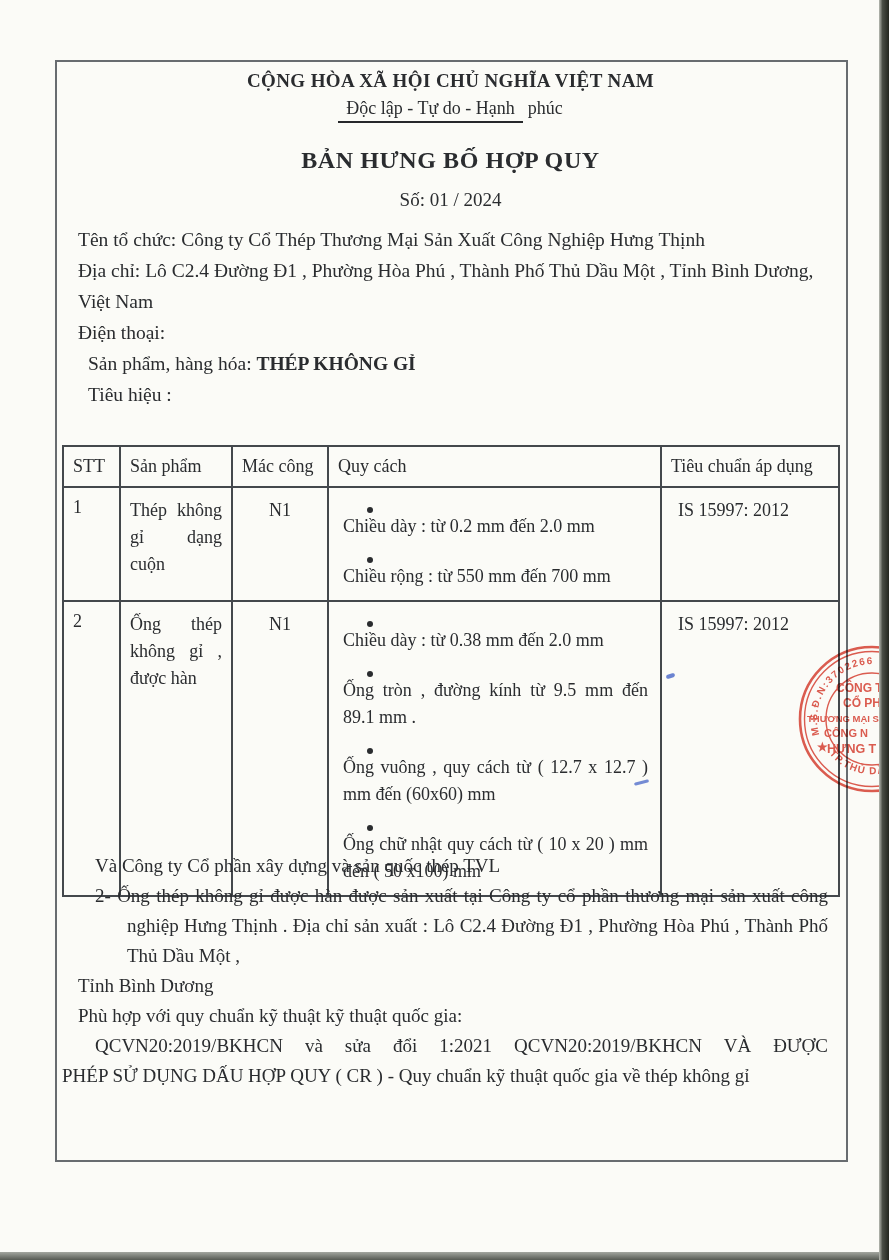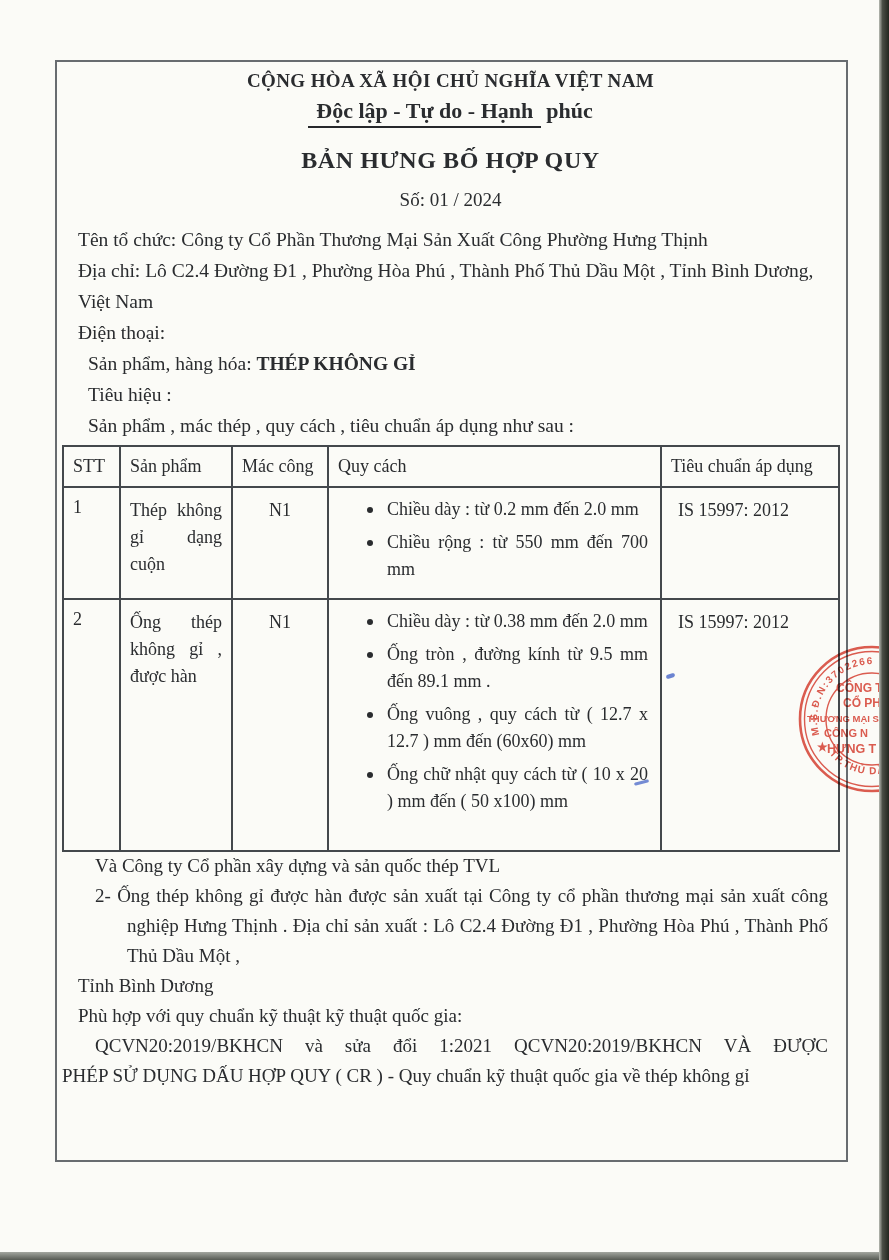--- a/index.html
+++ b/index.html
@@ -17,21 +17,21 @@
   .scan-bottom {
     position:absolute; left:0; bottom:0; width:100%; height:8px; z-index:49;
     background:linear-gradient(to bottom,#a3a69f,#565a53);
   }
   .page-border {
     position:absolute; left:55px; top:60px; width:789px; height:1098px;
     border:2px solid #686c70;
   }
   .centered { position:absolute; left:55px; width:791px; text-align:center; }
   .national { top:70px; font-weight:bold; font-size:19px; letter-spacing:.4px; }
-  .motto { top:98px; font-weight:bold; font-size:22px; }
+  .motto { top:98px; font-weight:normal; font-size:18px; }
   .motto .u { display:inline-block; border-bottom:2px solid #26282b; padding:0 8px 2px 8px; }
   .motto .tail { margin-left:5px; }
   .doc-title { top:147px; font-weight:bold; font-size:24px; letter-spacing:.6px; }
   .doc-number { top:189px; font-size:19px; }
 
   .info { position:absolute; left:78px; top:224px; width:748px; font-size:19.5px; line-height:31px; }
   .info .sub { padding-left:10px; }
   .bold { font-weight:bold; }
 
   table.products {
@@ -44,21 +44,21 @@
     overflow:hidden;
   }
   .products thead th { height:26px; }
   .c-stt { text-align:left; }
   .c-name { text-align:justify !important; padding:9px 9px !important; }
   .c-grade { text-align:center !important; padding-top:9px !important; }
   .c-spec { padding:8px 12px 4px 14px !important; }
   .c-std { padding:9px 16px !important; }
   tr.r1 td { height:92px; }
   tr.r2 td { height:232px; }
-  .spec-item { display:flex; margin:0 0 6px 0; }
+  .spec-item { display:flex; margin:0 0 6px 0;flex-direction:column; }
   .spec-item .dot {
     flex:none; width:6px; height:6px; border-radius:50%;
     background:#2a2c2f; margin:11px 14px 0 24px;
   }
   .spec-item .li-text { flex:1; text-align:justify; line-height:27px; }
 
   .notes { position:absolute; left:62px; top:851px; width:766px; font-size:19px; line-height:30px; }
   .n-ind1 { padding-left:33px; }
   .n-hang { padding-left:65px; text-indent:-32px; text-align:justify; }
   .n-ind0 { padding-left:16px; }
@@ -80,27 +80,26 @@
 <div class="centered national">CỘNG HÒA XÃ HỘI CHỦ NGHĨA VIỆT NAM</div>
 
 <div class="centered motto">
   <span class="u">Độc lập - Tự do - Hạnh</span><span class="tail">phúc</span>
 </div>
 
 <div class="centered doc-title">BẢN HƯNG BỐ HỢP QUY</div>
 <div class="centered doc-number">Số: 01 / 2024</div>
 
 <div class="info">
-  <div>Tên tổ chức: Công ty Cổ Phần Thương Mại Sản Xuất Công Phường Hưng Thịnh</div>
+  <div>Tên tổ chức: Công ty Cổ Thép Thương Mại Sản Xuất Công Nghiệp Hưng Thịnh</div>
   <div>Địa chỉ: Lô C2.4 Đường Đ1 , Phường Hòa Phú , Thành Phố Thủ Dầu Một , Tỉnh Bình Dương, Việt Nam</div>
   <div>Điện thoại:</div>
   <div class="sub">
     <div><span>Sản phẩm, hàng hóa: </span><span class="bold">THÉP KHÔNG GỈ</span></div>
     <div>Tiêu hiệu :</div>
-    <div>Sản phẩm , mác thép , quy cách , tiêu chuẩn áp dụng như sau :</div>
   </div>
 </div>
 
 <table class="products">
   <colgroup>
     <col style="width:57px">
       <col style="width:112px">
       <col style="width:96px">
       <col style="width:333px">
       <col style="width:178px">

